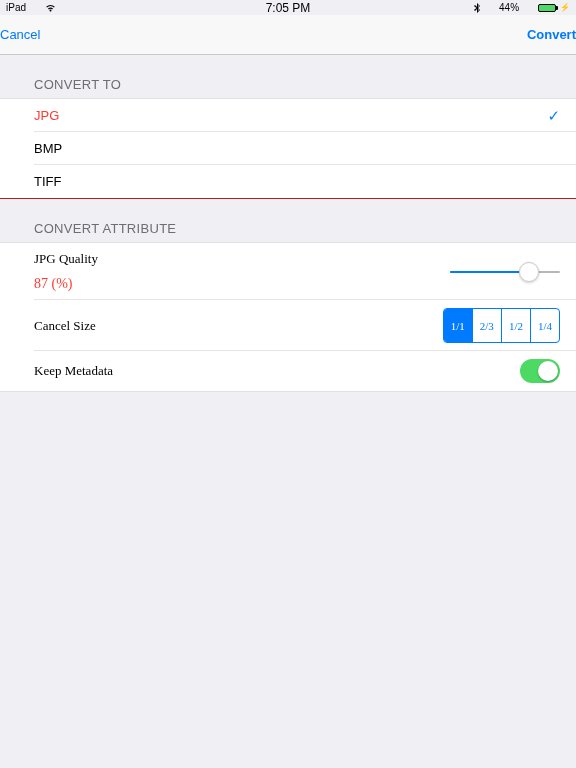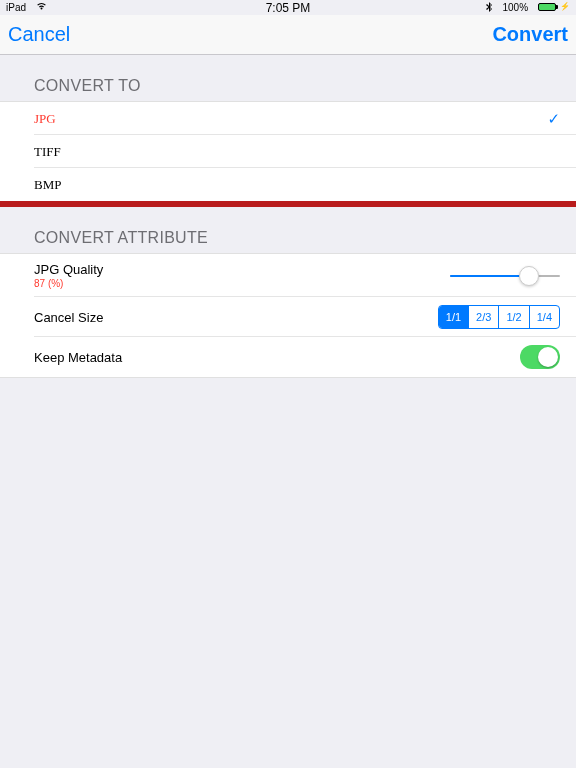--- a/index.html
+++ b/index.html
@@ -1,50 +1,50 @@
 <!DOCTYPE html>
 <html><head>
 <meta charset="utf-8">
 <style>
   * { box-sizing: border-box; margin: 0; padding: 0; }
   html, body { width: 576px; height: 768px; font-family: -apple-system, "Helvetica Neue", Arial, sans-serif; background: #efeff4; overflow: hidden; }
   
   .status-bar { height: 15px; display: flex; align-items: center; font-size: 10px; padding: 0 6px; color: #000; justify-content: space-between; }
-  .status-left, .status-right { display: flex; align-items: flex-start; gap: 10px; }
+  .status-left, .status-right { display: flex; align-items: center; gap: 19px; }
   .status-center { position: absolute; left: 50%; transform: translateX(-50%); font-size: 12px; }
   .wifi-icon svg, .bt-icon svg { display: block; }
   .battery { display: inline-flex; align-items: center; }
   .battery-body { width: 18px; height: 8px; border: 1px solid #000; border-radius: 2px; background: #4cd964; position: relative; }
   .battery-cap { width: 2px; height: 4px; background: #000; border-radius: 0 1px 1px 0; }
   .bolt { font-size: 8px; margin-left: 2px; }
   
-  .nav-bar { height: 40px; border-bottom: 1px solid #c8c7cc; display: flex; align-items: center; justify-content: space-between; padding: 0 8px; font-size: 20px; background: #f8f8f8; }
+  .nav-bar { height: 40px; border-bottom: 1px solid #c8c7cc; display: flex; align-items: center; justify-content: space-between; padding: 0 0; font-size: 13px; background: #f8f8f8; }
   .nav-btn { color: #007aff; cursor: pointer; }
   .nav-btn.bold { font-weight: 600; margin-left: 24px; }
   
-  .section-header { font-size: 16px; color: #6d6d72; padding: 22px 16px 6px 34px; letter-spacing: 0.3px; }
-  .list { background: #fff; border-top: 1px solid #e0e0e0; border-bottom: 6px solid #b91c1c; font-family: Liberation Serif, serif; }
+  .section-header { font-size: 13px; color: #6d6d72; padding: 22px 16px 6px 34px; letter-spacing: 0.3px; }
+  .list { background: #fff; border-top: 1px solid #e0e0e0; border-bottom: 1px solid #b91c1c; }
   .row { min-height: 33px; padding: 0 16px 0 34px; display: flex; align-items: center; justify-content: space-between; font-size: 13px; border-bottom: 1px solid #e5e5e5; position: relative; }
   .row:last-child { border-bottom: none; }
   .list .row { border-bottom:none; }
   .list .row:not(:last-child)::after { content:''; position:absolute; left:34px; right:0; bottom:0; height:1px; background:#e5e5e5; }
   .selected-label { color: #ff3b30; }
   .check { color: #007aff; font-size: 15px; }
   
-  .attr-row { padding: 8px 16px 8px 34px; display: flex; align-items: center; justify-content: space-between; position: relative; font-size: 13px; background: #fff; }
+  .attr-row { padding: 8px 16px 8px 34px; display: flex; align-items: center; justify-content: space-between; position: relative; font-size: 13px; background: #fff; font-family: Liberation Serif, serif; }
   .attr-row:not(:last-child)::after { content:''; position:absolute; left:34px; right:0; bottom:0; height:1px; background:#e5e5e5; }
   .jpg-quality-block { display:flex; flex-direction:column; }
-  .quality-sub { color:#ff3b30; font-size:10px; margin-top:1px; }
+  .quality-sub { color:#ff3b30; font-size:14px; margin-top:9px; }
   
   .slider { position: relative; width: 110px; height: 24px; display:flex; align-items:center; }
   .slider-track { position:absolute; left:0; right:0; height:2px; background:#b7b7b7; border-radius:1px; }
   .slider-fill { position:absolute; left:0; height:2px; background:#007aff; border-radius:1px; }
   .slider-thumb { position:absolute; width:20px; height:20px; background:#fff; border:1px solid #ccc; border-radius:50%; box-shadow:0 1px 3px rgba(0,0,0,0.2); transform:translateX(-50%); }
   
-  .segmented { display:flex; border:1px solid #007aff; border-radius:4px; overflow:hidden; height:24px; }
+  .segmented { display:flex; border:1px solid #007aff; border-radius:4px; overflow:hidden; height:35px; }
   .segment { font-size:11px; color:#007aff; padding:0 7px; display:flex; align-items:center; border-right:1px solid #007aff; cursor:pointer; }
   .segment:last-child { border-right:none; }
   .segment.selected { background:#007aff; color:#fff; }
   
   .switch { width:40px; height:24px; background:#4cd964; border-radius:12px; position:relative; cursor:pointer; }
   .switch-thumb { position:absolute; right:2px; top:2px; width:20px; height:20px; background:#fff; border-radius:50%; box-shadow:0 1px 2px rgba(0,0,0,0.3); }
   .attr-list { background:#fff; border-top:1px solid #e0e0e0; border-bottom:1px solid #e0e0e0; }
 </style>
 </head>
 <body>
@@ -58,45 +58,45 @@
         </svg>
     </span>
   </div>
   <div class="status-center">7:05 PM</div>
   <div class="status-right">
     <span class="bt-icon">
       <svg width="6" height="10" viewBox="0 0 6 10">
           <path d="M3 0v4L1 2 0 3l2.5 2L0 7l1 1 2-2v4l3-3-2-2 2-2-3-3zm1 2l1 1-1 1V2zm0 6V6l1 1-1 1z" fill="#000"></path>
         </svg>
     </span>
-    <span>100%</span>
+    <span>44%</span>
     <span class="battery">
       <span class="battery-body"></span>
         <span class="battery-cap"></span>
         <span class="bolt">⚡</span>
     </span>
   </div>
 </div>
 
 <div class="nav-bar">
   <span class="nav-btn">Cancel</span>
   <span class="nav-btn bold">Convert</span>
 </div>
 
 <div class="section-header">CONVERT TO</div>
 <div class="list" id="format-list">
     <div class="row">
       <span class="selected-label">JPG</span>
       <span class="check">✓</span>
     </div>
     <div class="row">
-      <span>TIFF</span>
+      <span>BMP</span>
     </div>
     <div class="row">
-      <span>BMP</span>
+      <span>TIFF</span>
     </div>
   </div>
 
 <div class="section-header">CONVERT ATTRIBUTE</div>
 <div class="attr-list">
 
   <div class="attr-row">
     <div class="jpg-quality-block">
       <span>JPG Quality</span>
       <span class="quality-sub">87 (%)</span>

